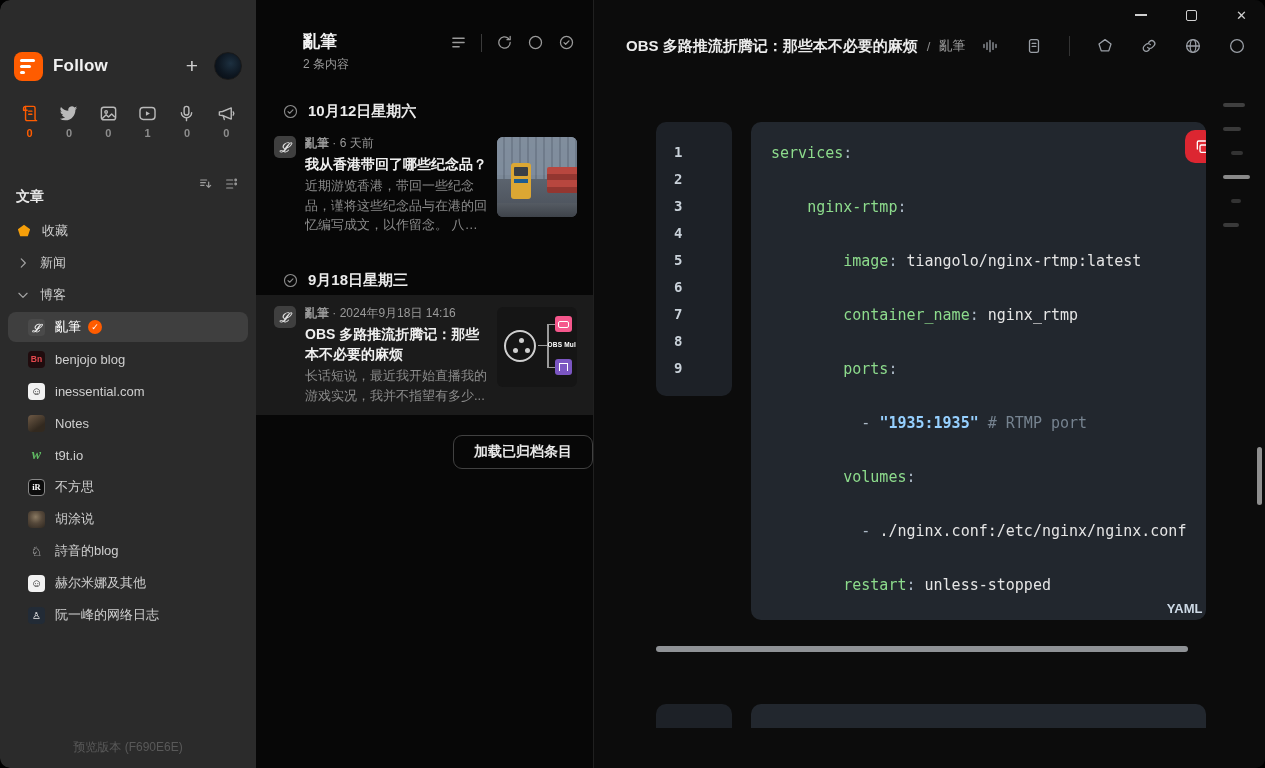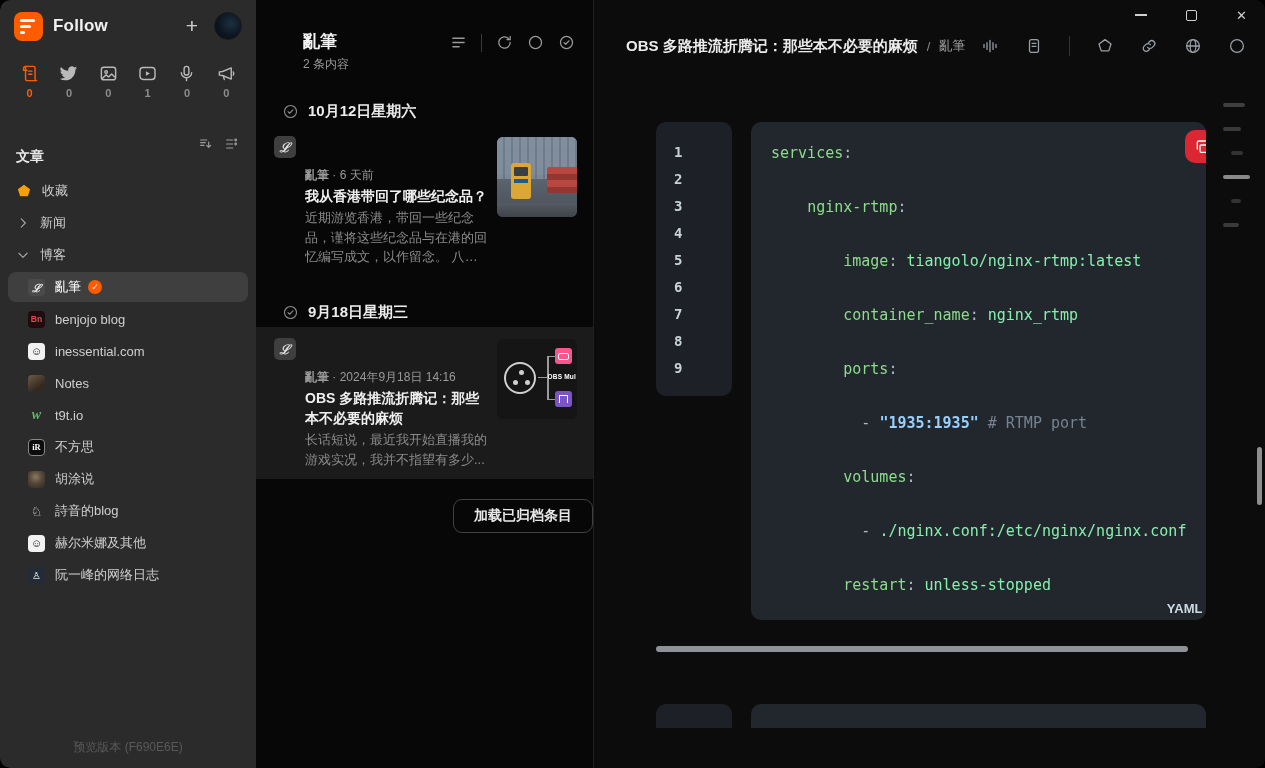--- a/index.html
+++ b/index.html
@@ -2,21 +2,21 @@
 <html><head>
 <meta charset="utf-8">
 <style>
   * { margin:0; padding:0; box-sizing:border-box; }
   html,body { width:1265px; height:768px; background:#000; }
   body { font-family:"Liberation Sans","DejaVu Sans",sans-serif; color:#e5e5e5; overflow:hidden; }
   .window { display:flex; width:1265px; height:768px; background:#0b0b0b; border-radius:10px; overflow:hidden; position:relative; }
 
   
   .sidebar { width:256px; min-width:256px; background:#2b2b2b; border-radius:10px 0 0 10px; position:relative; display:flex; flex-direction:column; }
-  .sb-top { display:flex; align-items:center; height:52px; padding:0 14px; }
+  .sb-top { display:flex; align-items:center; height:52px; padding:0 14px;margin-top:40px; }
   .logo { width:29px; height:29px; border-radius:8px; background:#ff5c00; display:flex; flex-direction:column; justify-content:center; align-items:flex-start; gap:3px; padding-left:6px; }
   .logo i { display:block; height:3px; border-radius:2px; background:#fff; }
   .logo i:nth-child(1){width:15px;} .logo i:nth-child(2){width:11px;} .logo i:nth-child(3){width:5px;}
   .app-name { font-size:17px; font-weight:bold; color:#f1f1f1; margin-left:10px; letter-spacing:.2px; }
   .sb-top .spacer { flex:1; }
   .add-btn { color:#cfcfcf; font-size:21px; font-weight:300; width:28px; text-align:center; cursor:pointer; }
   .avatar { width:28px; height:28px; border-radius:50%; margin-left:8px; background:radial-gradient(circle at 60% 40%, #1d3040 0%, #0d1620 55%, #060a0f 100%); border:1px solid #1a1a1a; }
   .sb-cats { display:flex; padding:8px 10px 4px; }
   .cat { flex:1; display:flex; flex-direction:column; align-items:center; gap:4px; padding:4px 0; border-radius:8px; cursor:pointer; }
   .cat svg { width:19px; height:19px; stroke:#b9b9b9; fill:none; stroke-width:1.8; stroke-linecap:round; stroke-linejoin:round; }
@@ -54,21 +54,21 @@
   .lh-icons { margin-left:auto; display:flex; align-items:flex-start; gap:14px; padding-top:4px; }
   .lh-icons svg { width:17px; height:17px; stroke:#9a9a9a; fill:none; stroke-width:1.8; stroke-linecap:round; stroke-linejoin:round; cursor:pointer; }
   .lh-divider { width:1px; height:18px; background:#3a3a3a; }
   .date-row { display:flex; align-items:center; gap:9px; padding:0 18px 0 26px; height:24px; margin-top:24px; }
   .date-row svg { width:17px; height:17px; stroke:#8a8a8a; fill:none; stroke-width:1.6; stroke-linecap:round; stroke-linejoin:round; cursor:pointer; }
   .date-row .date-label { font-size:15px; font-weight:bold; color:#ececec; }
   .entry { display:flex; gap:9px; padding:10px 16px 10px 18px; margin-top:2px; cursor:pointer; }
   .entry.selected { background:#1b1b1b; }
   .entry .eicon { width:22px; height:22px; border-radius:5px; background:#3f3f3f; color:#ddd; font-family:"Liberation Serif",serif; font-style:italic; font-weight:bold; font-size:13px; display:flex; align-items:center; justify-content:center; flex:0 0 22px; margin-top:1px; }
   .entry .ebody { flex:1; min-width:0; }
-  .entry .emeta { font-size:12px; color:#9a9a9a; white-space:nowrap; overflow:hidden;margin-top:32px; }
+  .entry .emeta { font-size:12px; color:#9a9a9a; white-space:nowrap; overflow:hidden; }
   .entry .emeta .efeed { font-weight:bold; }
   .entry .etitle { font-size:14px; font-weight:bold; color:#f0f0f0; line-height:1.45; margin-top:2px; display:-webkit-box; -webkit-box-orient:vertical; -webkit-line-clamp:2; overflow:hidden; }
   .entry .eexcerpt { font-size:13px; color:#8b8b8b; line-height:1.5; margin-top:2px; display:-webkit-box; -webkit-box-orient:vertical; overflow:hidden; }
   .entry .eexcerpt.l3 { -webkit-line-clamp:3; }
   .entry .eexcerpt.l2 { -webkit-line-clamp:2; }
   .thumb { width:80px; height:80px; border-radius:6px; flex:0 0 80px; position:relative; overflow:hidden; margin-top:2px; }
   
   .thumb-hk { background:linear-gradient(180deg,#97a3b2 0%,#8290a0 48%,#5d6570 48%,#494f58 100%); }
   .thumb-hk .bld { position:absolute; top:0; left:0; right:0; height:42px;
      background:repeating-linear-gradient(90deg,#7f8c9c 0 6px,#6c7888 6px 8px), linear-gradient(#8c99a9,#8c99a9); opacity:.9; }
@@ -109,21 +109,21 @@
   .rh-icons { margin-left:auto; display:flex; align-items:center; gap:26px; }
   .rh-icons svg { width:18px; height:18px; stroke:#9a9fa6; fill:none; stroke-width:1.7; stroke-linecap:round; stroke-linejoin:round; cursor:pointer; }
   .rh-divider { width:1px; height:20px; background:#333; }
   .reader-content { padding:60px 60px 0 62px; flex:1; overflow:hidden; }
   .code-wrap { display:flex; gap:19px; align-items:flex-start; }
   .gutter { width:76px; background:#1d2127; border-radius:10px; padding:17px 0 14px 18px; }
   .gutter div { font-family:"DejaVu Sans Mono",monospace; font-size:14px; font-weight:bold; color:#c9d1d9; line-height:27px; }
   .code-panel { flex:1; background:#22272e; border-radius:10px; padding:4px 20px 8px; position:relative; overflow:hidden; }
   .code-line { font-family:"DejaVu Sans Mono",monospace; font-size:15px; line-height:54px; white-space:pre; color:#adbac7; }
   .tk-key { color:#8ddb8c; }
-  .tk-val { color:#86efac; }
+  .tk-val { color:#e5e5e5; }
   .tk-str { color:#96d0ff; font-weight:bold; }
   .tk-com { color:#768390; }
   .copy-btn { position:absolute; top:8px; right:-13px; width:34px; height:33px; background:#dc2631; border-radius:10px; display:flex; align-items:center; justify-content:center; cursor:pointer; }
   .copy-btn svg { width:16px; height:16px; stroke:#fff; fill:none; stroke-width:2; stroke-linecap:round; stroke-linejoin:round; }
   .lang-label { position:absolute; right:4px; bottom:4px; font-size:13px; font-weight:bold; color:#cdd9e5; }
   .h-scrollbar { margin:26px 18px 0 0; height:6px; border-radius:3px; background:#8f9296; }
   .para { margin-top:27px; font-size:16px; color:#e9e9e9; }
   .para .inline-code { font-family:"DejaVu Sans Mono",monospace; font-weight:bold; font-size:15px; color:#fff; }
   .code-stub { display:flex; gap:19px; margin-top:52px; }
   .code-stub .g { width:76px; height:24px; background:#1d2127; border-radius:10px 10px 0 0; }

